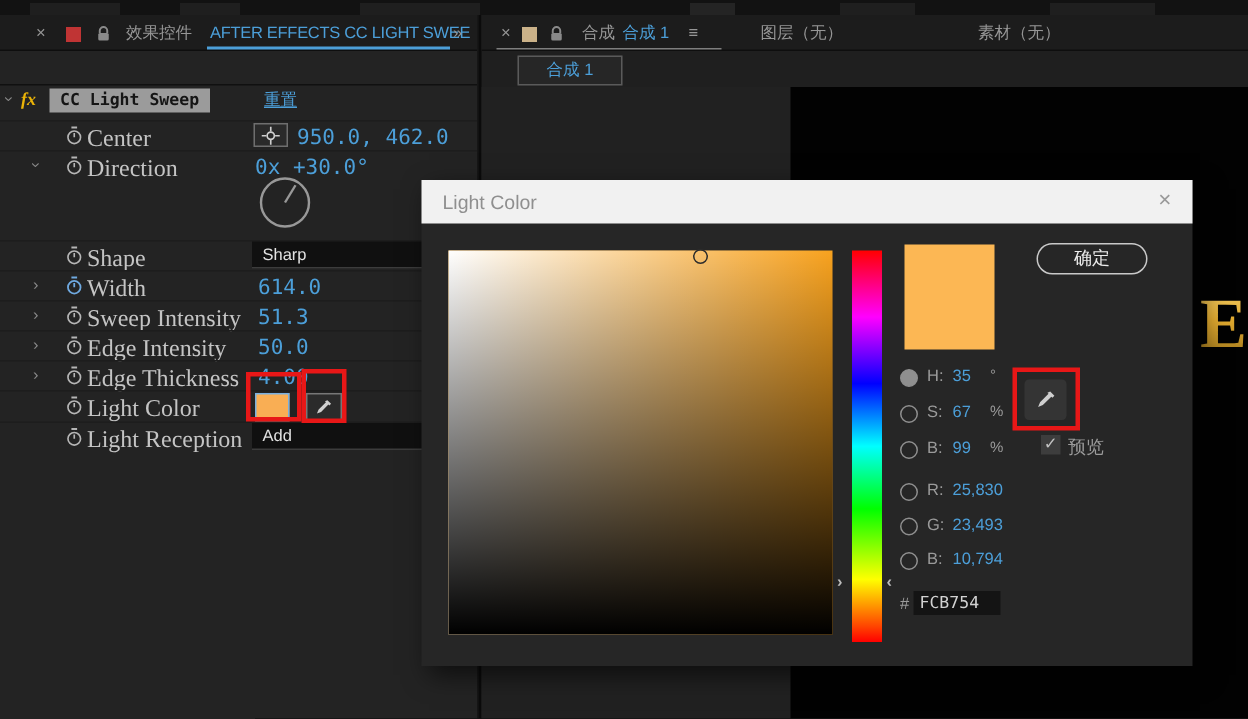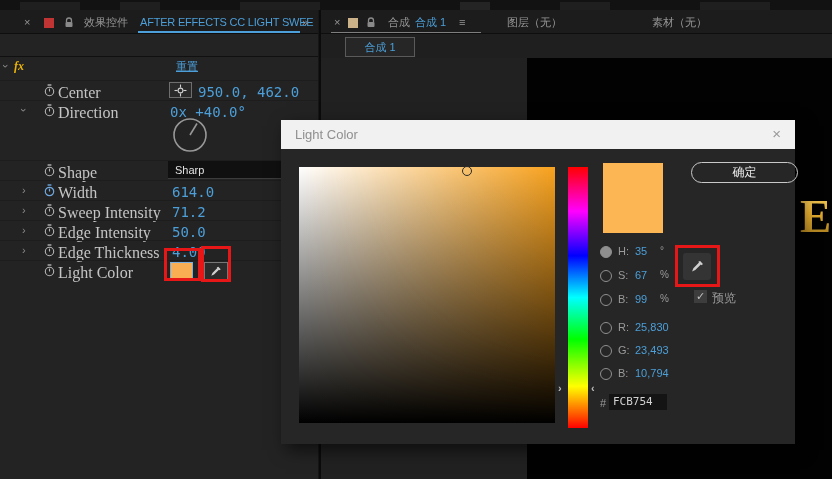--- a/index.html
+++ b/index.html
@@ -56,21 +56,21 @@
   .dlg-title .t { position:absolute; left:14px; top:7px; font-size:13px; color:#8f8f8f; }
   .dlg-close { position:absolute; right:14px; top:5px; font-size:15px; color:#9a9a9a; }
   .sb-square { position:absolute; left:18px; top:47px; width:256px; height:256px;
      background:linear-gradient(to top, #000 0%, rgba(0,0,0,0) 100%),
                 linear-gradient(to right, #fff 0%, rgba(255,255,255,0) 100%), #F8A21E; }
   .sb-marker { position:absolute; left:163px; top:-1px; width:10px; height:10px; border:1.5px solid #2c2c2c; border-radius:50%; }
   .hue-bar { position:absolute; left:287px; top:47px; width:20px; height:261px;
      background:linear-gradient(180deg,#ff0000 0%,#ff00ff 17%,#0000ff 34%,#00ffff 50%,#00ff00 66%,#ffff00 84%,#ff4400 96%,#ff0000 100%); }
   .hue-arrow { position:absolute; color:#bdbdbd; font-size:11px; font-weight:bold; }
   .pick-swatch { position:absolute; left:322px; top:43px; width:60px; height:70px; background:#FCB754; }
-  .dlg-btn { position:absolute; left:410px; width:107px; height:21px; border-radius:11px; background:transparent; font-size:12px; text-align:center; line-height:19px; }
+  .dlg-btn { position:absolute; left:410px; width:74px; height:21px; border-radius:11px; background:transparent; font-size:12px; text-align:center; line-height:19px; }
   .dlg-btn.ok { top:42px; border:1px solid #c9c9c9; color:#ececec; }
   .dlg-btn.cancel { top:73px; border:1px solid #7d7d7d; color:#8f8f8f; }
   .crow { position:absolute; left:319px; height:18px; }
   .radio { position:absolute; left:0; top:2px; width:12px; height:12px; border:1.5px solid #8f8f8f; border-radius:50%; }
   .radio.filled { background:#8f8f8f; border-color:#8f8f8f; }
   .crow .cl { position:absolute; left:18px; top:1px; font-size:11px; color:#9a9a9a; }
   .crow .cv { position:absolute; left:35px; top:1px; font-size:11px; color:#4C9FD9; }
   .crow .cu { position:absolute; left:60px; top:1px; font-size:10px; color:#9a9a9a; }
   .dlg-dropper { position:absolute; left:402px; top:133px; width:28px; height:27px; background:#343434; border-radius:3px; display:flex; align-items:center; justify-content:center; }
   .prev-box { position:absolute; left:413px; top:170px; width:13px; height:13px; background:#3d3d3d; color:#c2c2c2; font-size:11px; line-height:13px; text-align:center; }
@@ -114,20 +114,21 @@
       <span class="tb blue" style="left:140px;letter-spacing:-0.2px">AFTER EFFECTS CC LIGHT SWEE</span>
       <span class="tb gray" style="left:302px">»</span>
       <span class="tab-underline"></span>
     </div>
 
     <div class="panel-sep"></div>
 
     <div class="fx-row">
       <span class="chev down" style="left:4px;top:2px">›</span>
       <span class="fx-badge">fx</span>
+      <span class="fx-name">CC Light Sweep</span>
       <span class="reset-lnk">重置</span>
     </div>
 
     <div class="prow" style="top:70px">
       <span class="sw">
         <svg width="11" height="13" viewBox="0 0 11 13">
             <circle cx="5.5" cy="7.5" r="4.2" fill="none" stroke="#b5b5b5" stroke-width="1.1"></circle>
             <line x1="5.5" y1="7.5" x2="5.5" y2="4.6" stroke="#b5b5b5" stroke-width="1.1"></line>
             <line x1="3.6" y1="1" x2="7.4" y2="1" stroke="#b5b5b5" stroke-width="1.4"></line>
           </svg>
@@ -148,21 +149,21 @@
     <div class="prow" style="top:90px">
       <span class="chev down">›</span>
       <span class="sw">
         <svg width="11" height="13" viewBox="0 0 11 13">
             <circle cx="5.5" cy="7.5" r="4.2" fill="none" stroke="#b5b5b5" stroke-width="1.1"></circle>
             <line x1="5.5" y1="7.5" x2="5.5" y2="4.6" stroke="#b5b5b5" stroke-width="1.1"></line>
             <line x1="3.6" y1="1" x2="7.4" y2="1" stroke="#b5b5b5" stroke-width="1.4"></line>
           </svg>
       </span>
       <span class="lbl">Direction</span>
-      <span class="val" style="left:170px">0x +40.0°</span>
+      <span class="val" style="left:170px">0x +30.0°</span>
     </div>
 
     <div class="dial-wrap">
       <svg width="38" height="40" viewBox="0 0 38 40">
           <circle cx="19" cy="20" r="16" fill="none" stroke="#989898" stroke-width="1.6"></circle>
           <line x1="19" y1="20" x2="26" y2="8.5" stroke="#989898" stroke-width="1.6"></line>
         </svg>
     </div>
 
     <div class="prow" style="top:150px">
@@ -193,21 +194,21 @@
     <div class="prow" style="top:190px">
       <span class="chev">›</span>
       <span class="sw">
         <svg width="11" height="13" viewBox="0 0 11 13">
             <circle cx="5.5" cy="7.5" r="4.2" fill="none" stroke="#b5b5b5" stroke-width="1.1"></circle>
             <line x1="5.5" y1="7.5" x2="5.5" y2="4.6" stroke="#b5b5b5" stroke-width="1.1"></line>
             <line x1="3.6" y1="1" x2="7.4" y2="1" stroke="#b5b5b5" stroke-width="1.4"></line>
           </svg>
       </span>
       <span class="lbl">Sweep Intensity</span>
-      <span class="val" style="left:172px">71.2</span>
+      <span class="val" style="left:172px">51.3</span>
     </div>
 
     <div class="prow" style="top:210px">
       <span class="chev">›</span>
       <span class="sw">
         <svg width="11" height="13" viewBox="0 0 11 13">
             <circle cx="5.5" cy="7.5" r="4.2" fill="none" stroke="#b5b5b5" stroke-width="1.1"></circle>
             <line x1="5.5" y1="7.5" x2="5.5" y2="4.6" stroke="#b5b5b5" stroke-width="1.1"></line>
             <line x1="3.6" y1="1" x2="7.4" y2="1" stroke="#b5b5b5" stroke-width="1.4"></line>
           </svg>
@@ -239,20 +240,31 @@
       </span>
       <span class="lbl">Light Color</span>
       <span class="color-chip"></span>
       <span class="fx-dropper">
         <svg width="14" height="13" viewBox="0 0 16 16">
             <path d="M10.8 2.2 L13.8 5.2 L12.4 6.6 L11.6 5.8 L5.6 11.8 L2.2 13.2 L3.6 9.8 L9.6 3.8 L8.8 3 Z" fill="#cfcfcf"></path>
           </svg>
       </span>
     </div>
 
+    <div class="prow" style="top:271px">
+      <span class="sw">
+        <svg width="11" height="13" viewBox="0 0 11 13">
+            <circle cx="5.5" cy="7.5" r="4.2" fill="none" stroke="#b5b5b5" stroke-width="1.1"></circle>
+            <line x1="5.5" y1="7.5" x2="5.5" y2="4.6" stroke="#b5b5b5" stroke-width="1.1"></line>
+            <line x1="3.6" y1="1" x2="7.4" y2="1" stroke="#b5b5b5" stroke-width="1.4"></line>
+          </svg>
+      </span>
+      <span class="lbl">Light Reception</span>
+      <span class="dd">Add</span>
+    </div>
   </div>
 
   <div id="comp-panel">
     <div class="panel-tabbar">
       <span class="tb gray" style="left:13px">×</span>
       <span class="tan-sq"></span>
       <span class="lock-icon" style="left:45px">
         <svg width="10" height="11" viewBox="0 0 10 11">
             <path d="M2.5 5V3.5a2.5 2.5 0 0 1 5 0V5" fill="none" stroke="#8a8a8a" stroke-width="1.3"></path>
             <rect x="1.5" y="5" width="7" height="5" rx="1" fill="#8a8a8a"></rect>

